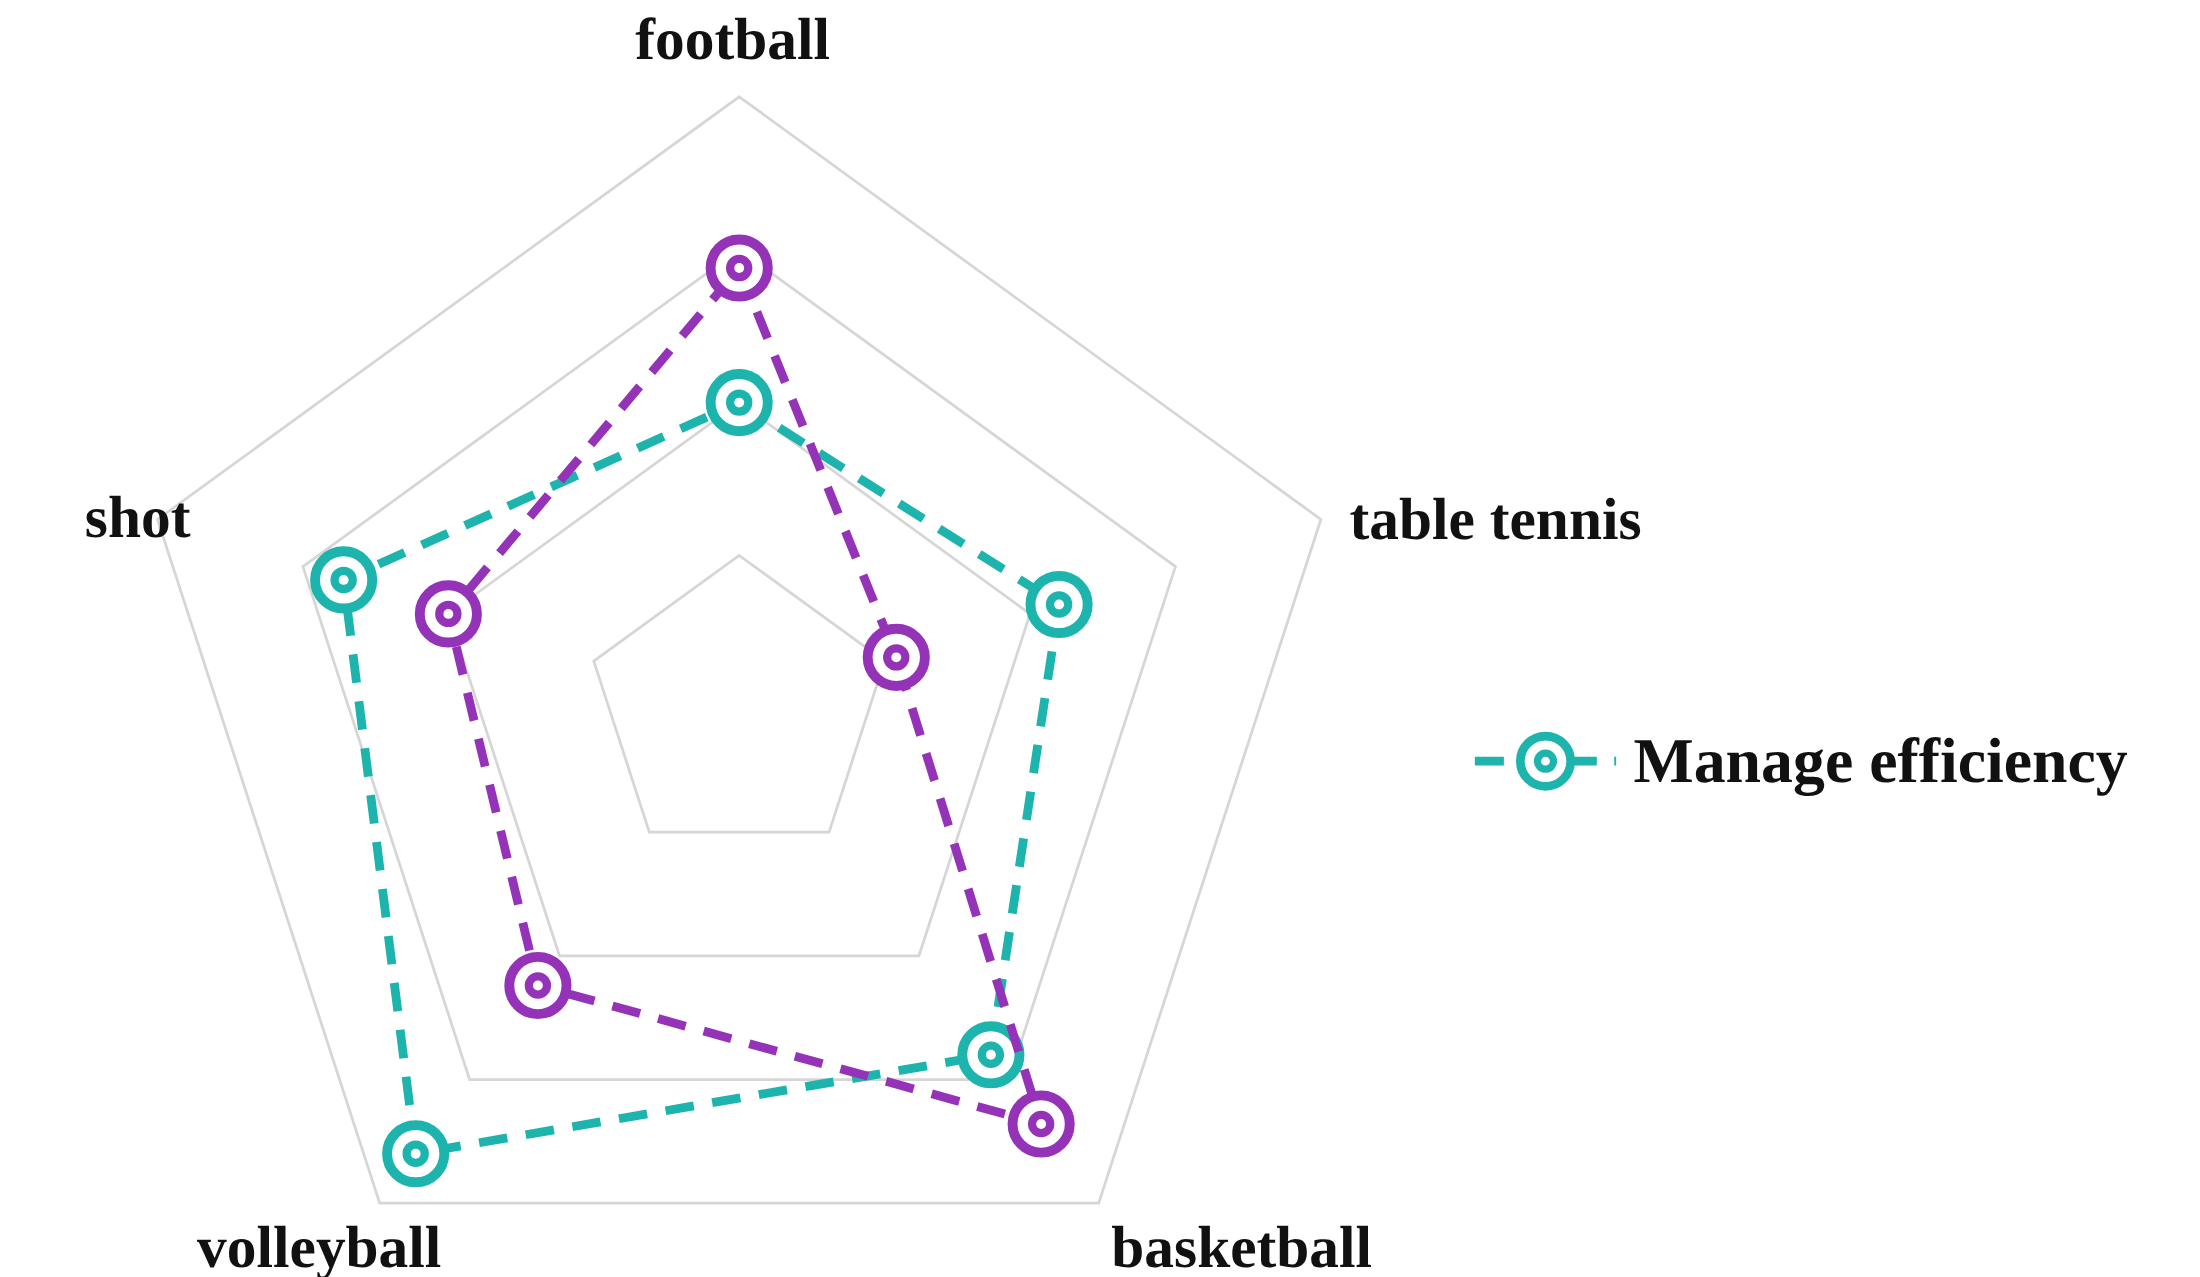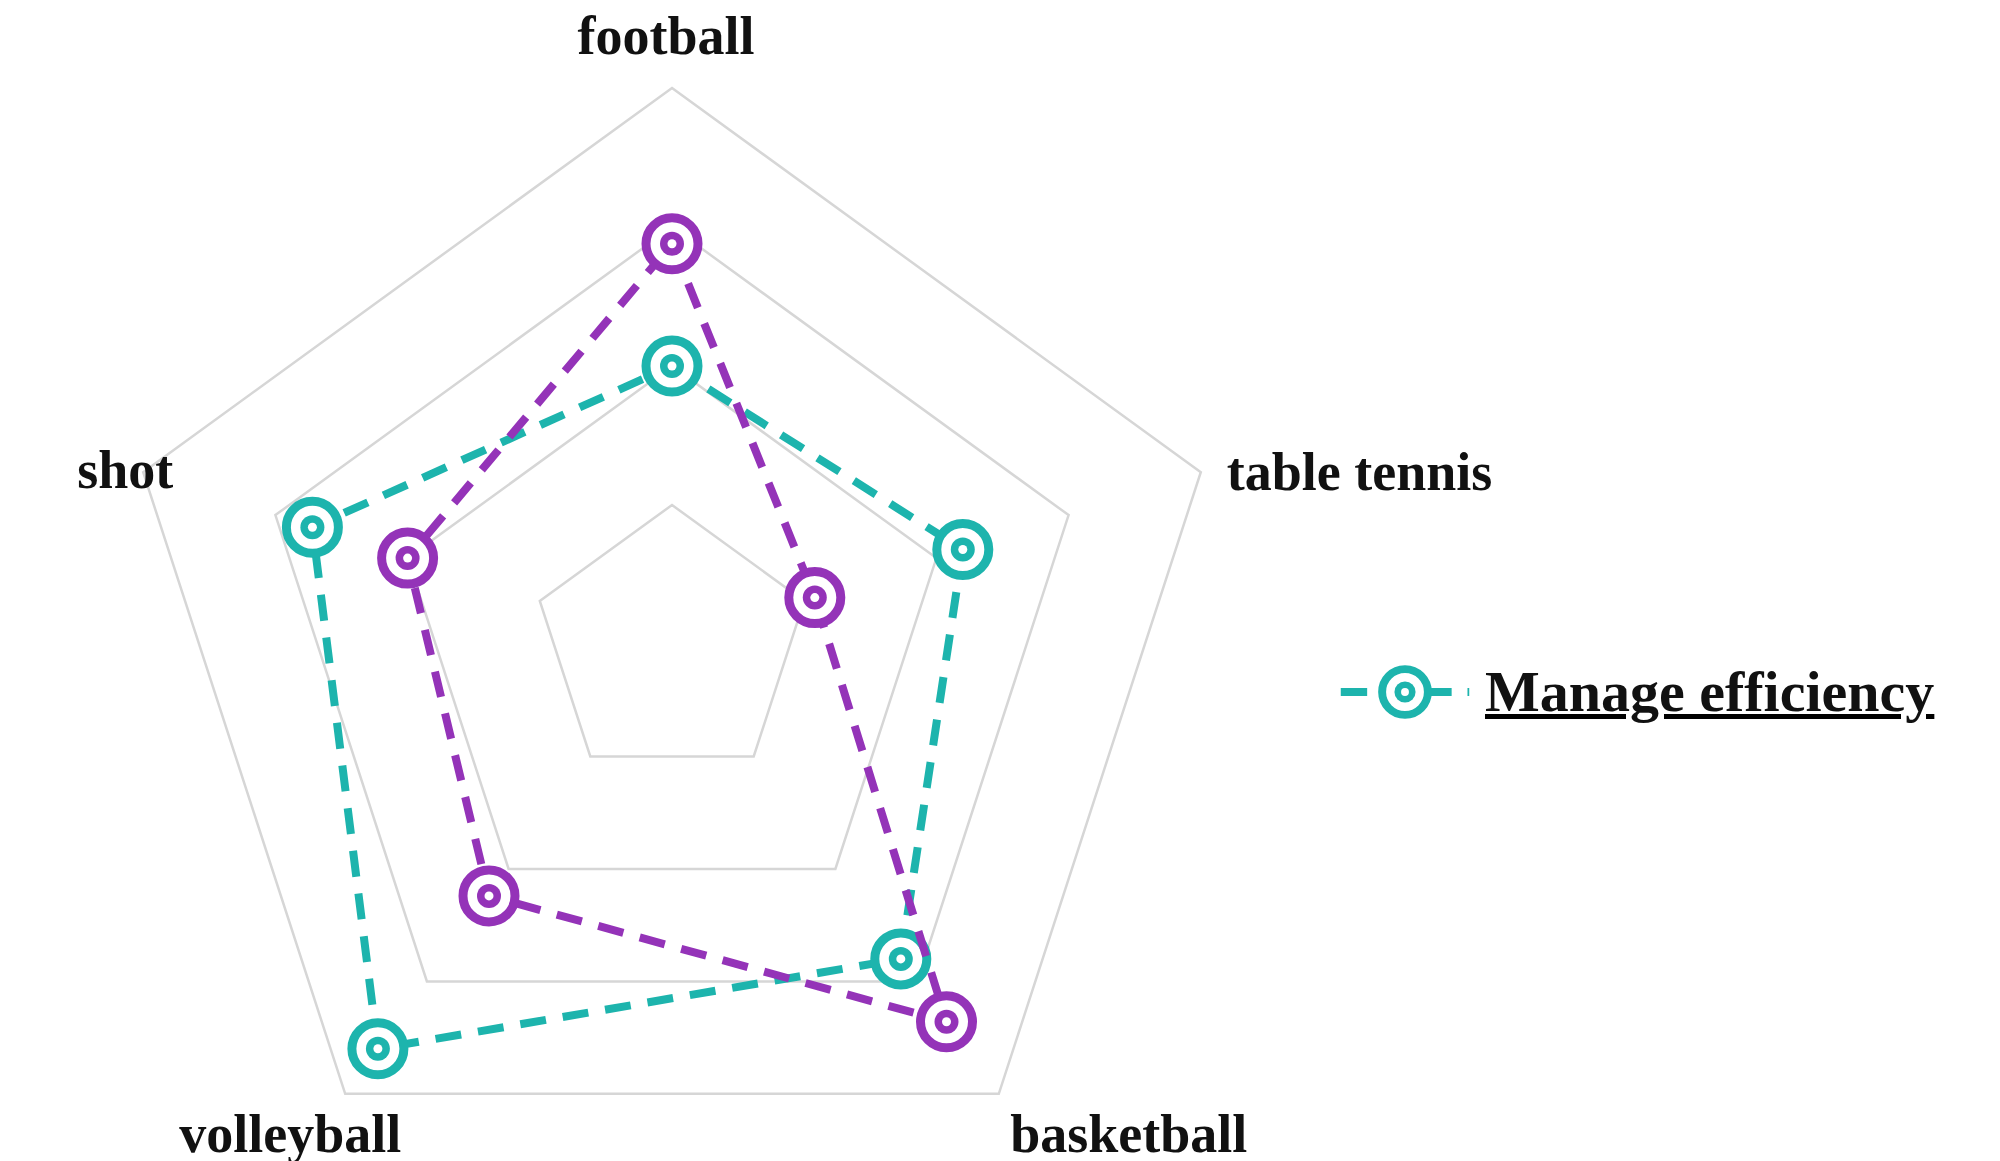--- a/index.html
+++ b/index.html
@@ -29,21 +29,20 @@
     font-weight: 700;
     fill: #111111;
   }
   .legend {
     position: absolute;
     left: 1295px;
     top: 660px;
     display: flex;
     flex-direction: column;
     gap: 16px;
-    text-decoration: underline;
   }
   .legend-item {
     display: flex;
     align-items: center;
     gap: 14px;
     height: 64px;
   }
   .legend-item svg.swatch {
     width: 132px;
     height: 58px;

